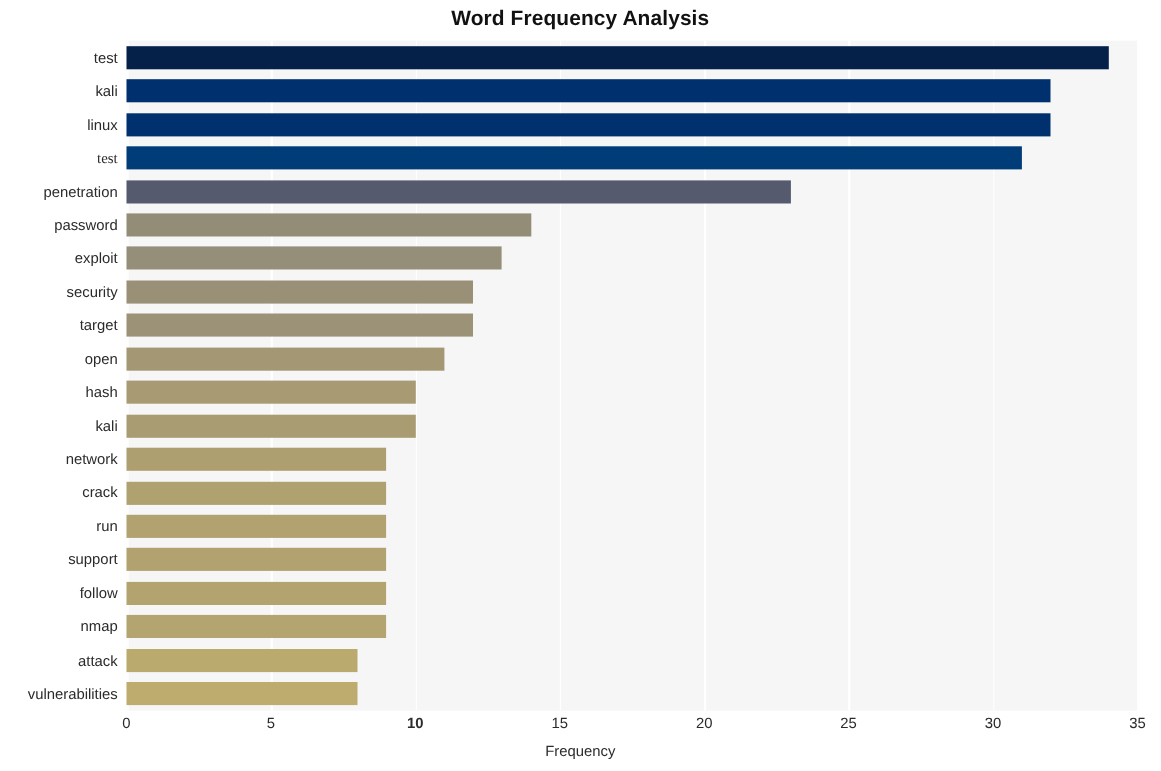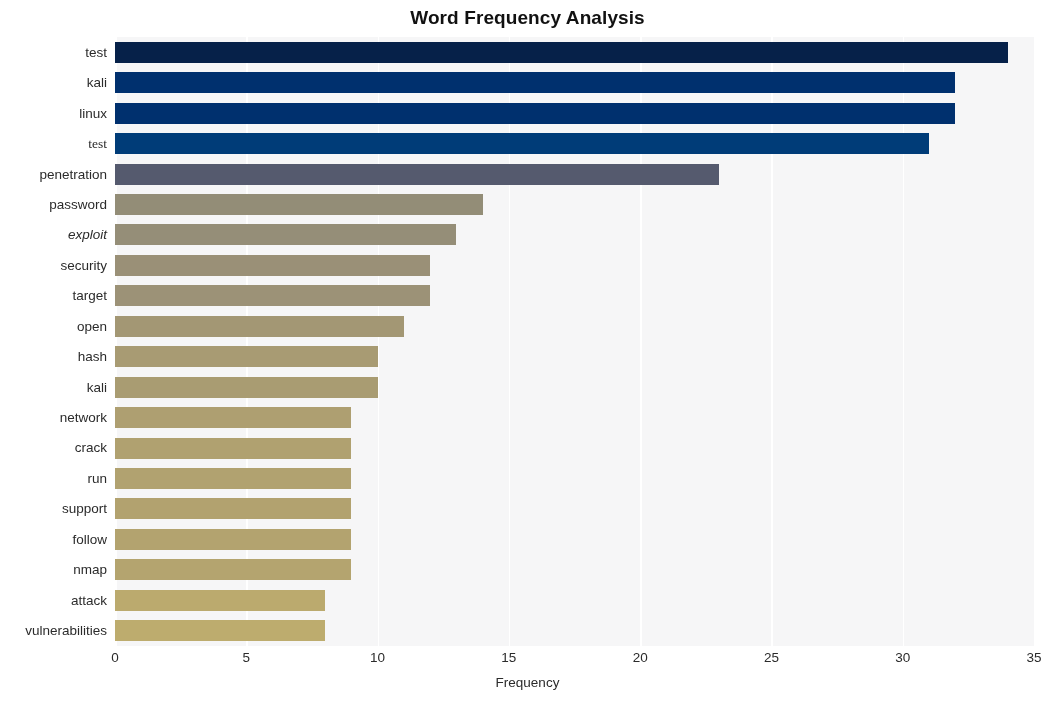--- a/index.html
+++ b/index.html
@@ -189,40 +189,40 @@
       </div>
   </div>
 
   <div class="ylabels" id="ylabels">
       <div class="ylabel" style="top: 4.725px;">test</div>
       <div class="ylabel" style="top: 35.175px;">kali</div>
       <div class="ylabel" style="top: 65.625px;">linux</div>
       <div class="ylabel" style="top: 96.075px; font-family: Liberation Serif, serif;">test</div>
       <div class="ylabel" style="top: 126.525px;">penetration</div>
       <div class="ylabel" style="top: 156.975px; padding-left: 20px;">password</div>
-      <div class="ylabel" style="top: 187.425px; font-style: italic;">exploit</div>
+      <div class="ylabel" style="top: 187.425px;">exploit</div>
       <div class="ylabel" style="top: 217.875px;">security</div>
       <div class="ylabel" style="top: 248.325px;">target</div>
       <div class="ylabel" style="top: 278.775px;">open</div>
       <div class="ylabel" style="top: 309.225px;">hash</div>
       <div class="ylabel" style="top: 339.675px;">kali</div>
       <div class="ylabel" style="top: 370.125px;">network</div>
       <div class="ylabel" style="top: 400px;">crack</div>
       <div class="ylabel" style="top: 431.025px;">run</div>
       <div class="ylabel" style="top: 461.475px;">support</div>
       <div class="ylabel" style="top: 491.925px;">follow</div>
       <div class="ylabel" style="top: 522.375px;">nmap</div>
       <div class="ylabel" style="top: 552.825px;">attack</div>
       <div class="ylabel" style="top: 583.275px; margin-left: 44px;">vulnerabilities</div>
     </div>
 
   <div class="xticks" id="xticks">
       <div class="xtick" style="left: 115px;">0</div>
       <div class="xtick" style="left: 246.286px;">5</div>
-      <div class="xtick" style="left: 377.571px;">10</div>
+      <div class="xtick" style="left: 377.571px; font-weight: bold;">10</div>
       <div class="xtick" style="left: 508.857px;">15</div>
       <div class="xtick" style="left: 640.143px;">20</div>
       <div class="xtick" style="left: 771.429px;">25</div>
       <div class="xtick" style="left: 902.714px;">30</div>
       <div class="xtick" style="left: 1034px;">35</div>
     </div>
 
   <div class="xaxis-label">Frequency</div>
 
 </div>

